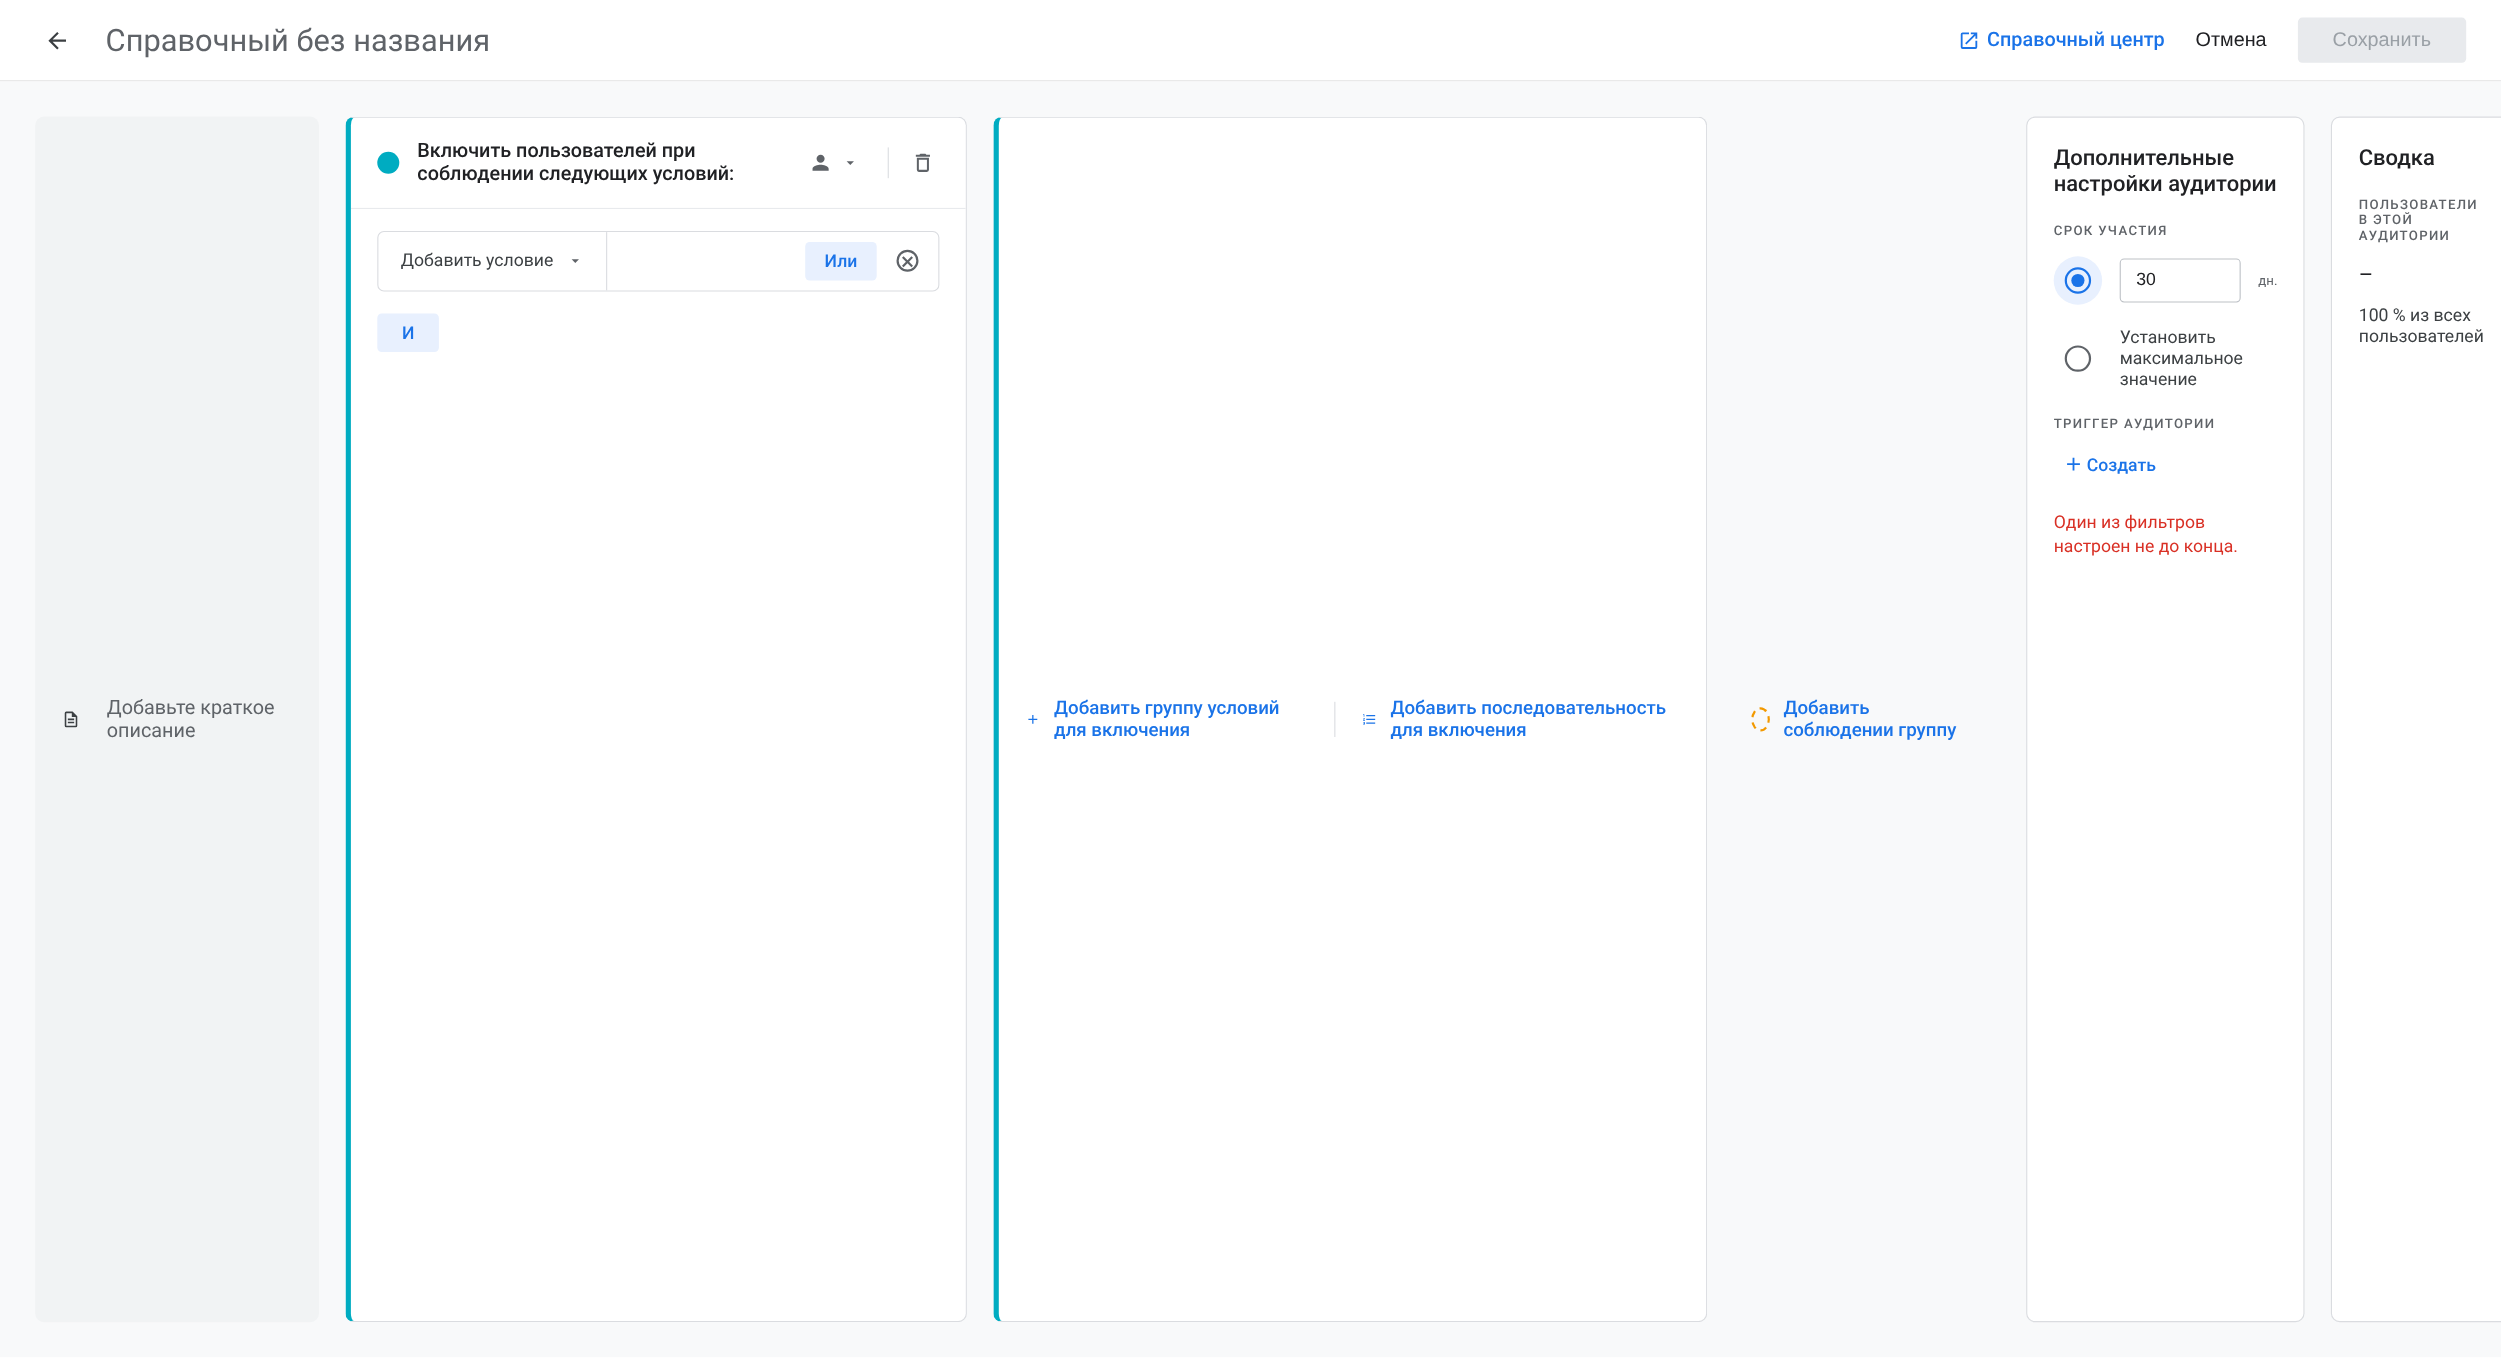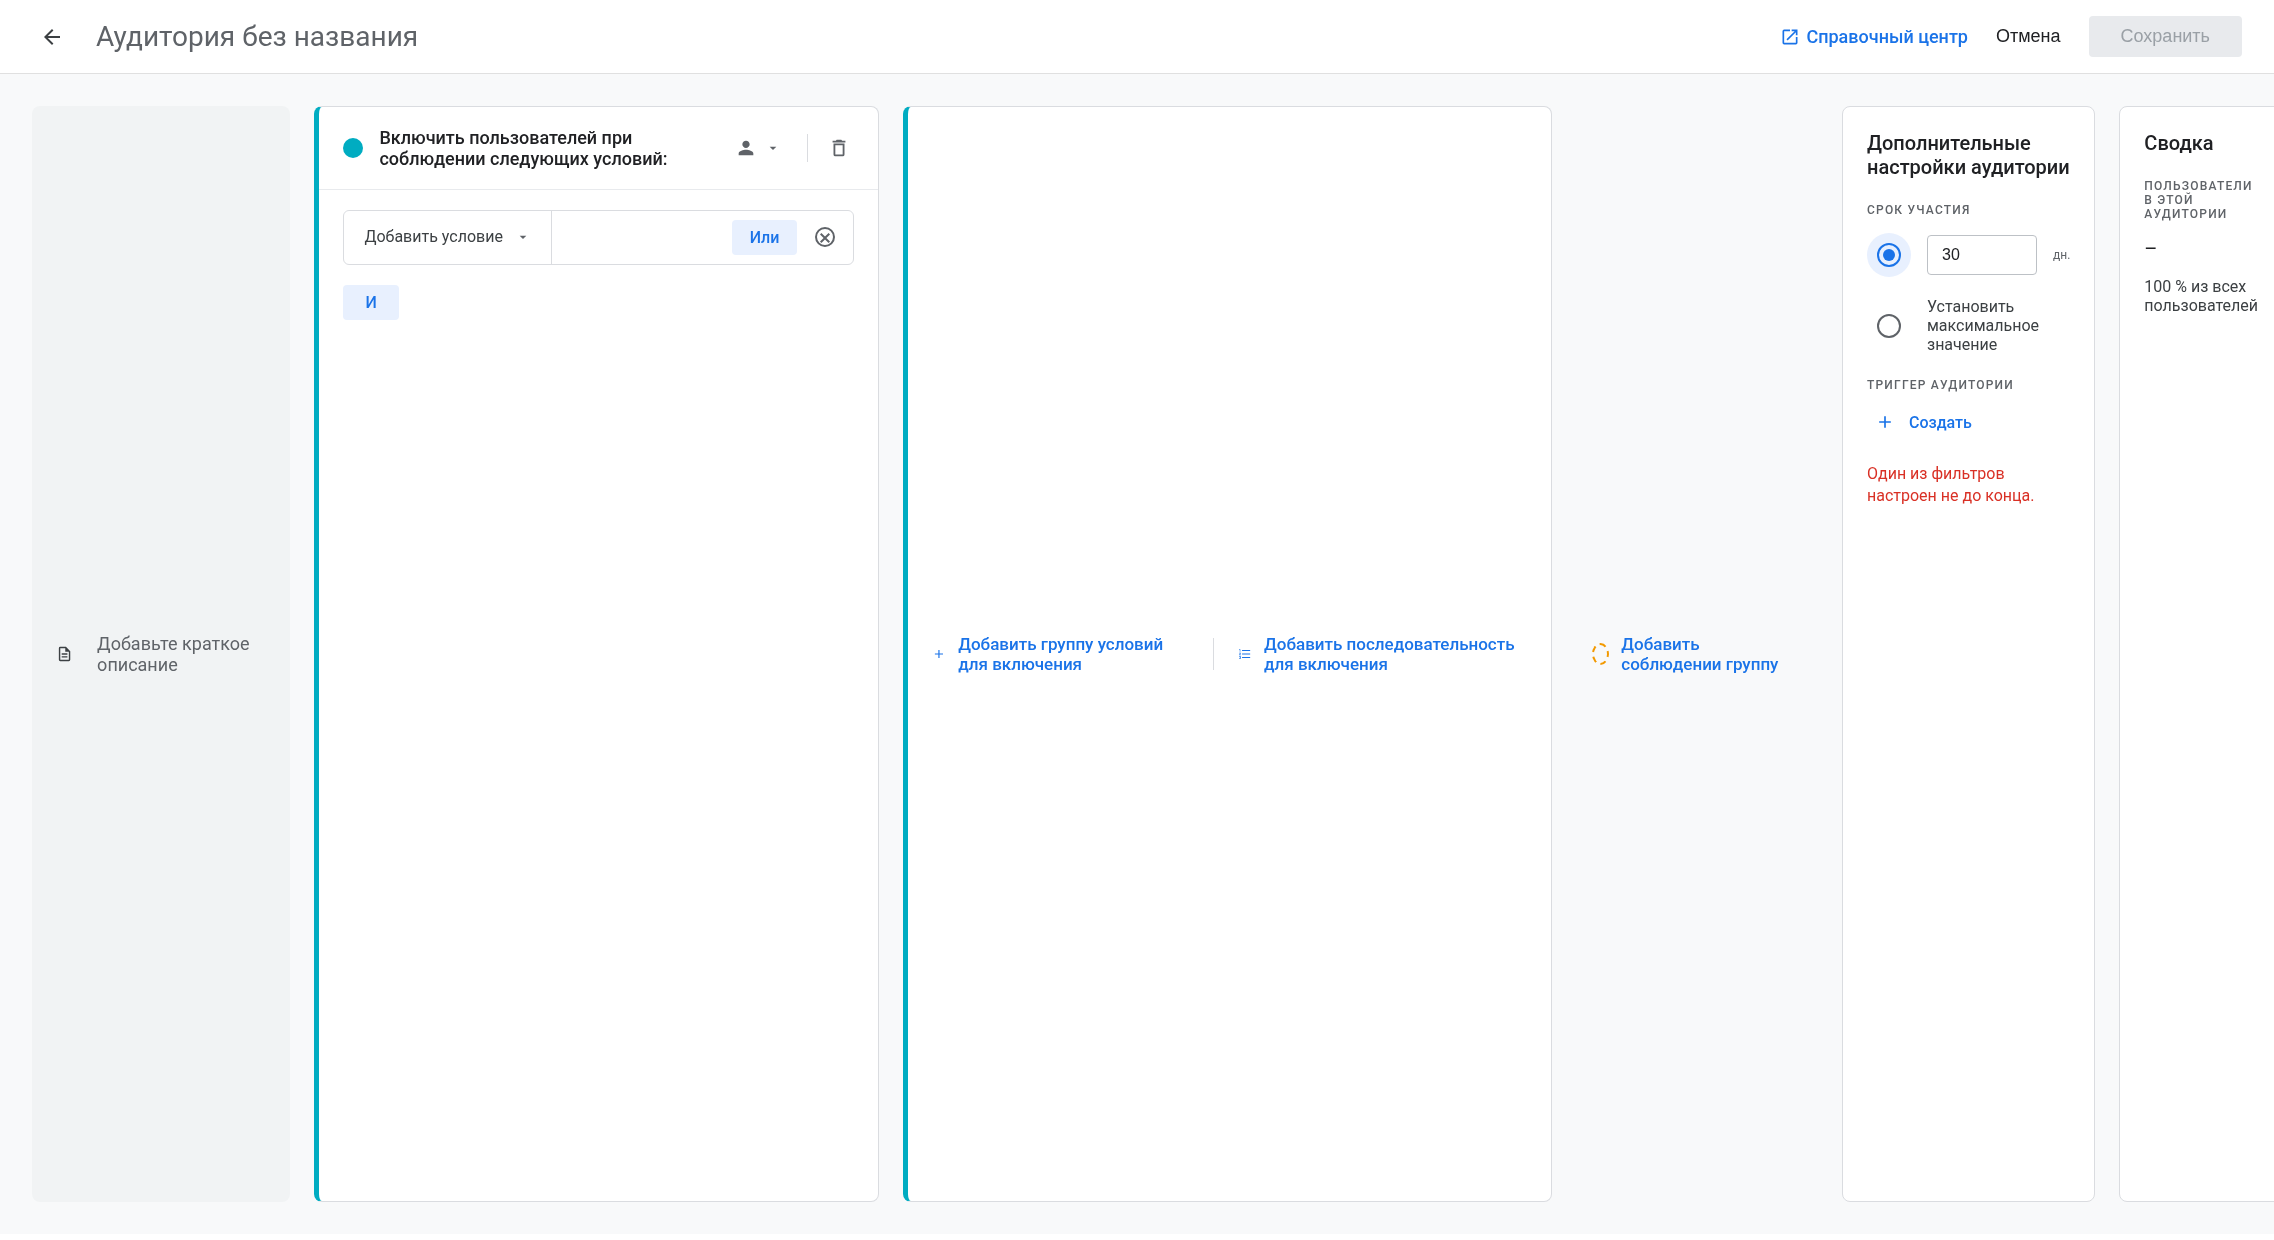--- a/index.html
+++ b/index.html
@@ -277,21 +277,21 @@
     font-size: 12px;
   }
   .radio-label {
     font-size: 16px;
     color: #3c4043;
   }
   .trigger-section { margin-top: 24px; }
   .create-trigger {
     display: inline-flex;
     align-items: center;
-    gap: 14px;
+    gap: 2px;
     color: #1a73e8;
     font-weight: 500;
     font-size: 16px;
     cursor: pointer;
     margin-top: 4px;
     margin-left: 8px;
   }
   .error-msg {
     color: #d93025;
     font-size: 16px;
@@ -310,21 +310,21 @@
 </style>
 </head>
 <body>
 
 <div class="header">
   <div class="back-btn">
     <svg width="24" height="24" viewBox="0 0 24 24">
         <path fill="#3c4043" d="M20 11H7.83l5.59-5.59L12 4l-8 8 8 8 1.41-1.41L7.83 13H20z"></path>
       </svg>
   </div>
-  <div class="title">Аудитория без названия</div>
+  <div class="title">Справочный без названия</div>
   <div class="help-link">
     <svg width="20" height="20" viewBox="0 0 24 24">
         <path fill="#1a73e8" d="M19 19H5V5h7V3H5a2 2 0 0 0-2 2v14a2 2 0 0 0 2 2h14a2 2 0 0 0 2-2v-7h-2v7zM14 3v2h3.59l-9.83 9.83 1.41 1.41L19 6.41V10h2V3h-7z"></path>
       </svg>
     <span>Справочный центр</span>
   </div>
   <button class="cancel-btn">Отмена</button>
   <button class="save-btn">Сохранить</button>
 </div>
 

